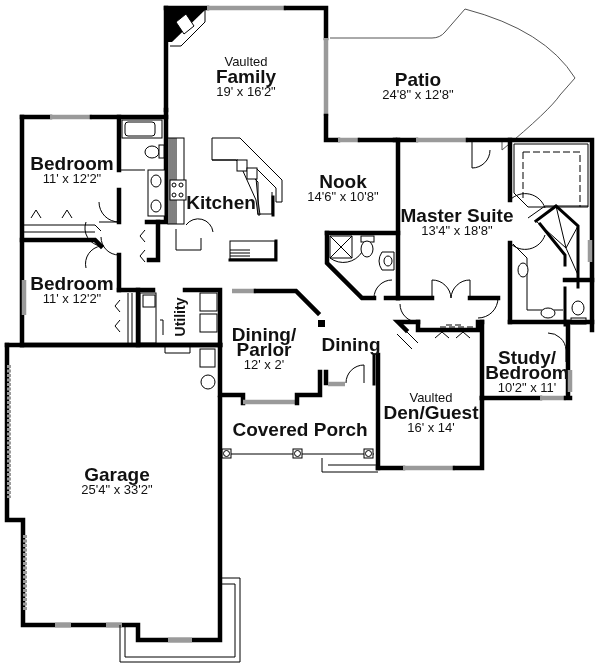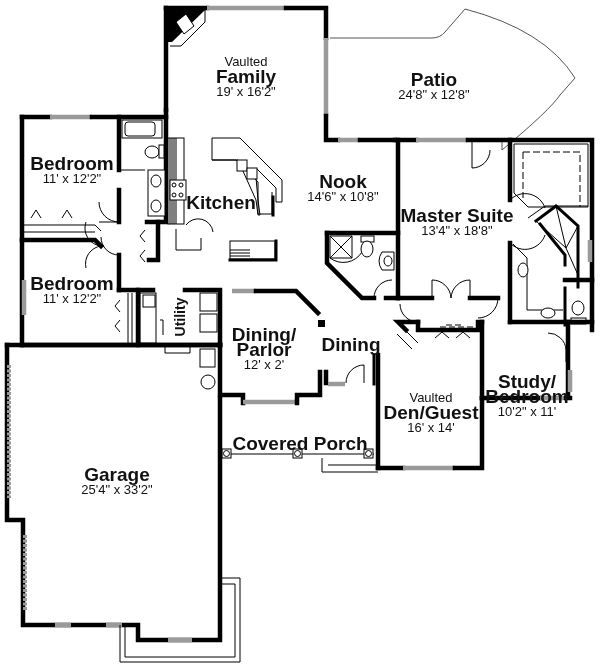--- a/index.html
+++ b/index.html
@@ -221,21 +221,21 @@
     <circle class="fix" cx="208" cy="382" r="7"></circle>
     <path class="line" d="M222 578 L240 578 L240 662 L120 662 L120 625 M222 584 L235 584 L235 657 L125 657 L125 625"></path>
   </g>
 </svg>
 
 <div class="lbl" style="left:246px; top:54px;">
   <span class="t">Vaulted</span>
   <span class="t b">Family</span>
   <span class="t d">19' x 16'2"</span>
 </div>
-<div class="lbl" style="left:434px; top:72px;text-align:center;">
+<div class="lbl" style="left:418px; top:72px;text-align:center;">
   <span class="t b">Patio</span>
   <span class="t d">24'8" x 12'8"</span>
 </div>
 <div class="lbl" style="left:72px; top:156px;">
   <span class="t b">Bedroom</span>
   <span class="t d">11' x 12'2"</span>
 </div>
 <div class="lbl" style="left:221px; top:195px;">
   <span class="t b">Kitchen</span>
 </div>
@@ -252,30 +252,30 @@
   <span class="t d">11' x 12'2"</span>
 </div>
 <div class="lbl" style="left:264px; top:327px;">
   <span class="t b">Dining/</span>
   <span class="t b">Parlor</span>
   <span class="t d">12' x 2'</span>
 </div>
 <div class="lbl" style="left:351px; top:337px;">
   <span class="t b">Dining</span>
 </div>
-<div class="lbl" style="left:527px; top:350px;margin-top:24px;">
+<div class="lbl" style="left:527px; top:350px;">
   <span class="t b">Study/</span>
   <span class="t b">Bedroom</span>
   <span class="t d">10'2" x 11'</span>
 </div>
 <div class="lbl" style="left:431px; top:390px;">
   <span class="t">Vaulted</span>
   <span class="t b">Den/Guest</span>
   <span class="t d">16' x 14'</span>
 </div>
-<div class="lbl" style="left:300px; top:436px;">
+<div class="lbl" style="left:300px; top:422px;">
   <span class="t b">Covered Porch</span>
 </div>
 <div class="lbl" style="left:117px; top:467px;text-align:center;">
   <span class="t b">Garage</span>
   <span class="t d">25'4" x 33'2"</span>
 </div>
 <div class="lbl rot" style="left:180px; top:317px;">Utility</div>
 
 </body></html>

